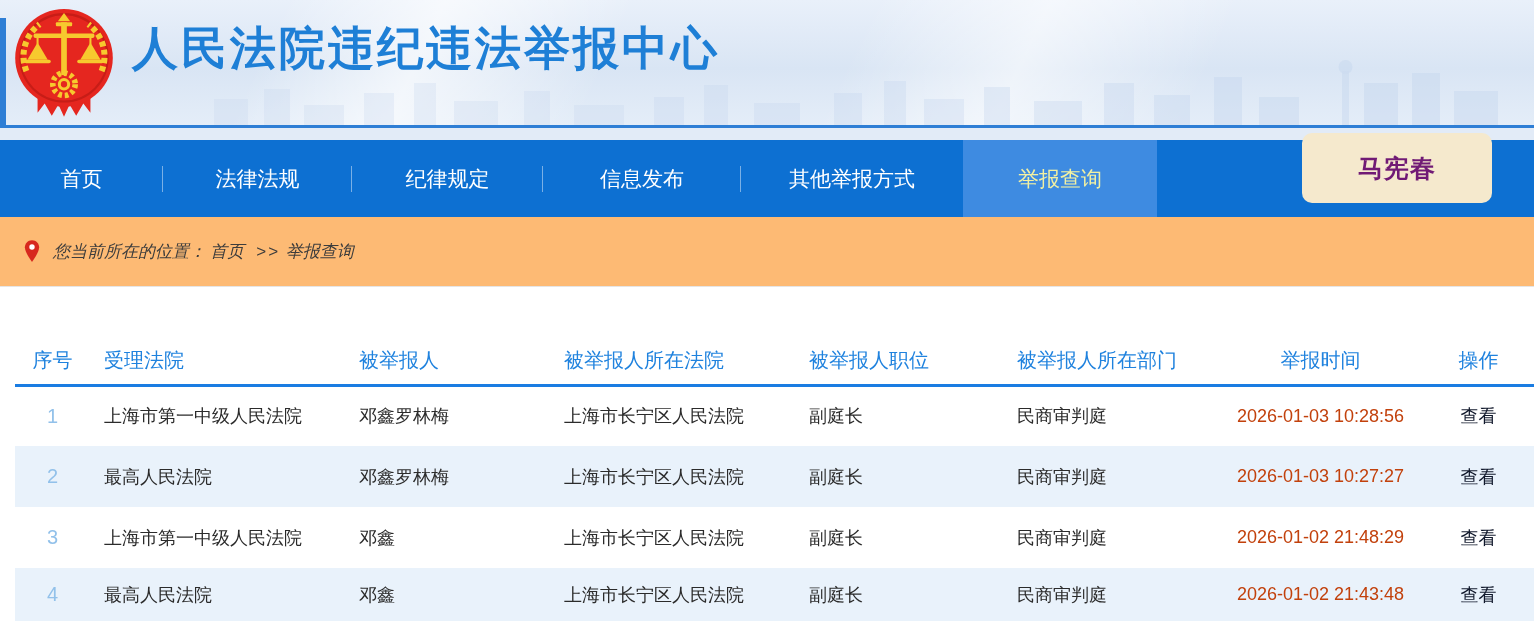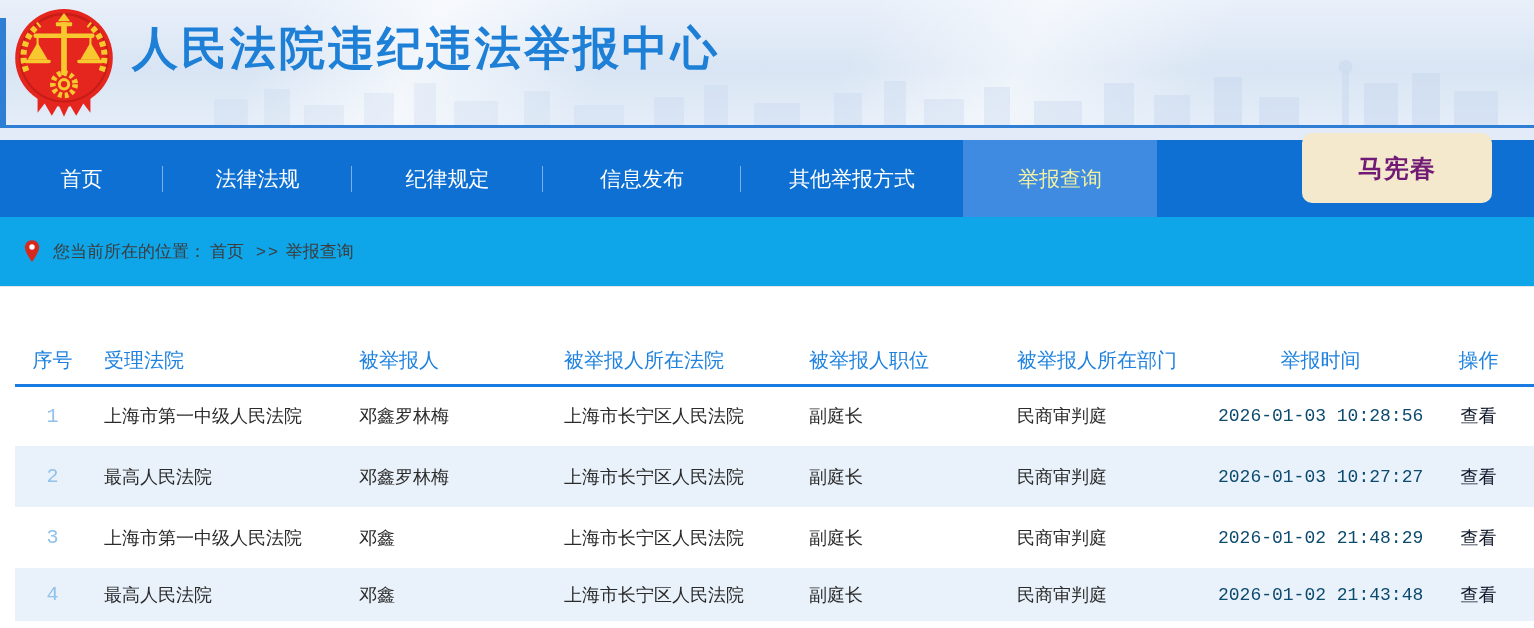--- a/index.html
+++ b/index.html
@@ -32,50 +32,50 @@
   .main-nav li.sep::after { content:''; position:absolute; right:0; top:50%;
     transform:translateY(-50%); width:1px; height:26px; background:rgba(255,255,255,.45); }
   .main-nav li.active { background:#3e8be1; color:#f3f1a2; }
   .w0{width:163px}.w1{width:189px}.w2{width:191px}.w3{width:198px}.w4{width:222px}.w5{width:194px}
 
   .user-btn { position:absolute; left:1302px; top:133px; width:190px; height:70px;
     background:#f5e9cd; border-radius:10px; display:flex; align-items:center; justify-content:center;
     color:#701a75; font-size:25px; font-weight:bold; z-index:10; cursor:pointer; letter-spacing:1px; }
 
   
-  .breadcrumb-bar { height:70px; background:#0ea5e9; border-bottom:1px solid #e5e5e5;
-    display:flex; align-items:center; padding-left:23px; }
+  .breadcrumb-bar { height:70px; background:#fdba74; border-bottom:1px solid #e5e5e5;
+    display:flex; align-items:center; padding-left:23px;font-style:italic; }
   .pin-svg { width:18px; height:25px; display:block; }
   .crumb-text { margin-left:12px; color:#3c3c3c; font-size:17px; }
   .crumb-text .home-link { margin-left:4px; cursor:pointer; }
   .crumb-text .crumb-sep { margin:0 6px 0 12px; letter-spacing:2px; }
 
   
   .table-wrap { padding:50px 0 0 15px; }
-  table.report-table { border-collapse:collapse; width:1519px; table-layout:fixed;font-family:Liberation Mono, monospace; }
+  table.report-table { border-collapse:collapse; width:1519px; table-layout:fixed; }
   .report-table th { color:#1f82de; font-size:20px; font-weight:normal; height:48px;
     text-align:left; padding-left:14px; vertical-align:middle; white-space:nowrap; }
   .report-table thead tr { border-bottom:3px solid #1a7ce2; }
   .report-table td { font-size:18px; color:#2b2b2b; height:61px; vertical-align:middle;
     padding-left:14px; white-space:nowrap; overflow:hidden; }
   .report-table tr.alt td { background:#e9f2fb; }
   .report-table tr.last td { height:53px; }
   .col-seq   { width:75px; }
   .col-court { width:255px; }
   .col-rep   { width:205px; }
   .col-rcourt{ width:245px; }
   .col-pos   { width:208px; }
   .col-dept  { width:215px; }
   .col-time  { width:205px; }
   .col-act   { width:111px; }
   th.c-seq, td.c-seq { text-align:center; padding-left:0; }
   th.c-time, td.c-time { text-align:center; padding-left:0; }
   th.c-act, td.c-act { text-align:center; padding-left:0; }
   td.c-seq { color:#92c1ea; font-size:20px; }
-  td.c-time { color:#0c4a6e; }
+  td.c-time { color:#c2410c; }
   .view-link { color:#0f172a; font-size:18px; cursor:pointer; }
 </style>
 </head>
 <body>
 
 <div class="page">
 
   <div class="site-header">
     <svg class="skyline" viewBox="0 0 1380 72" preserveAspectRatio="none">
       <g fill="#c3d4ec">

